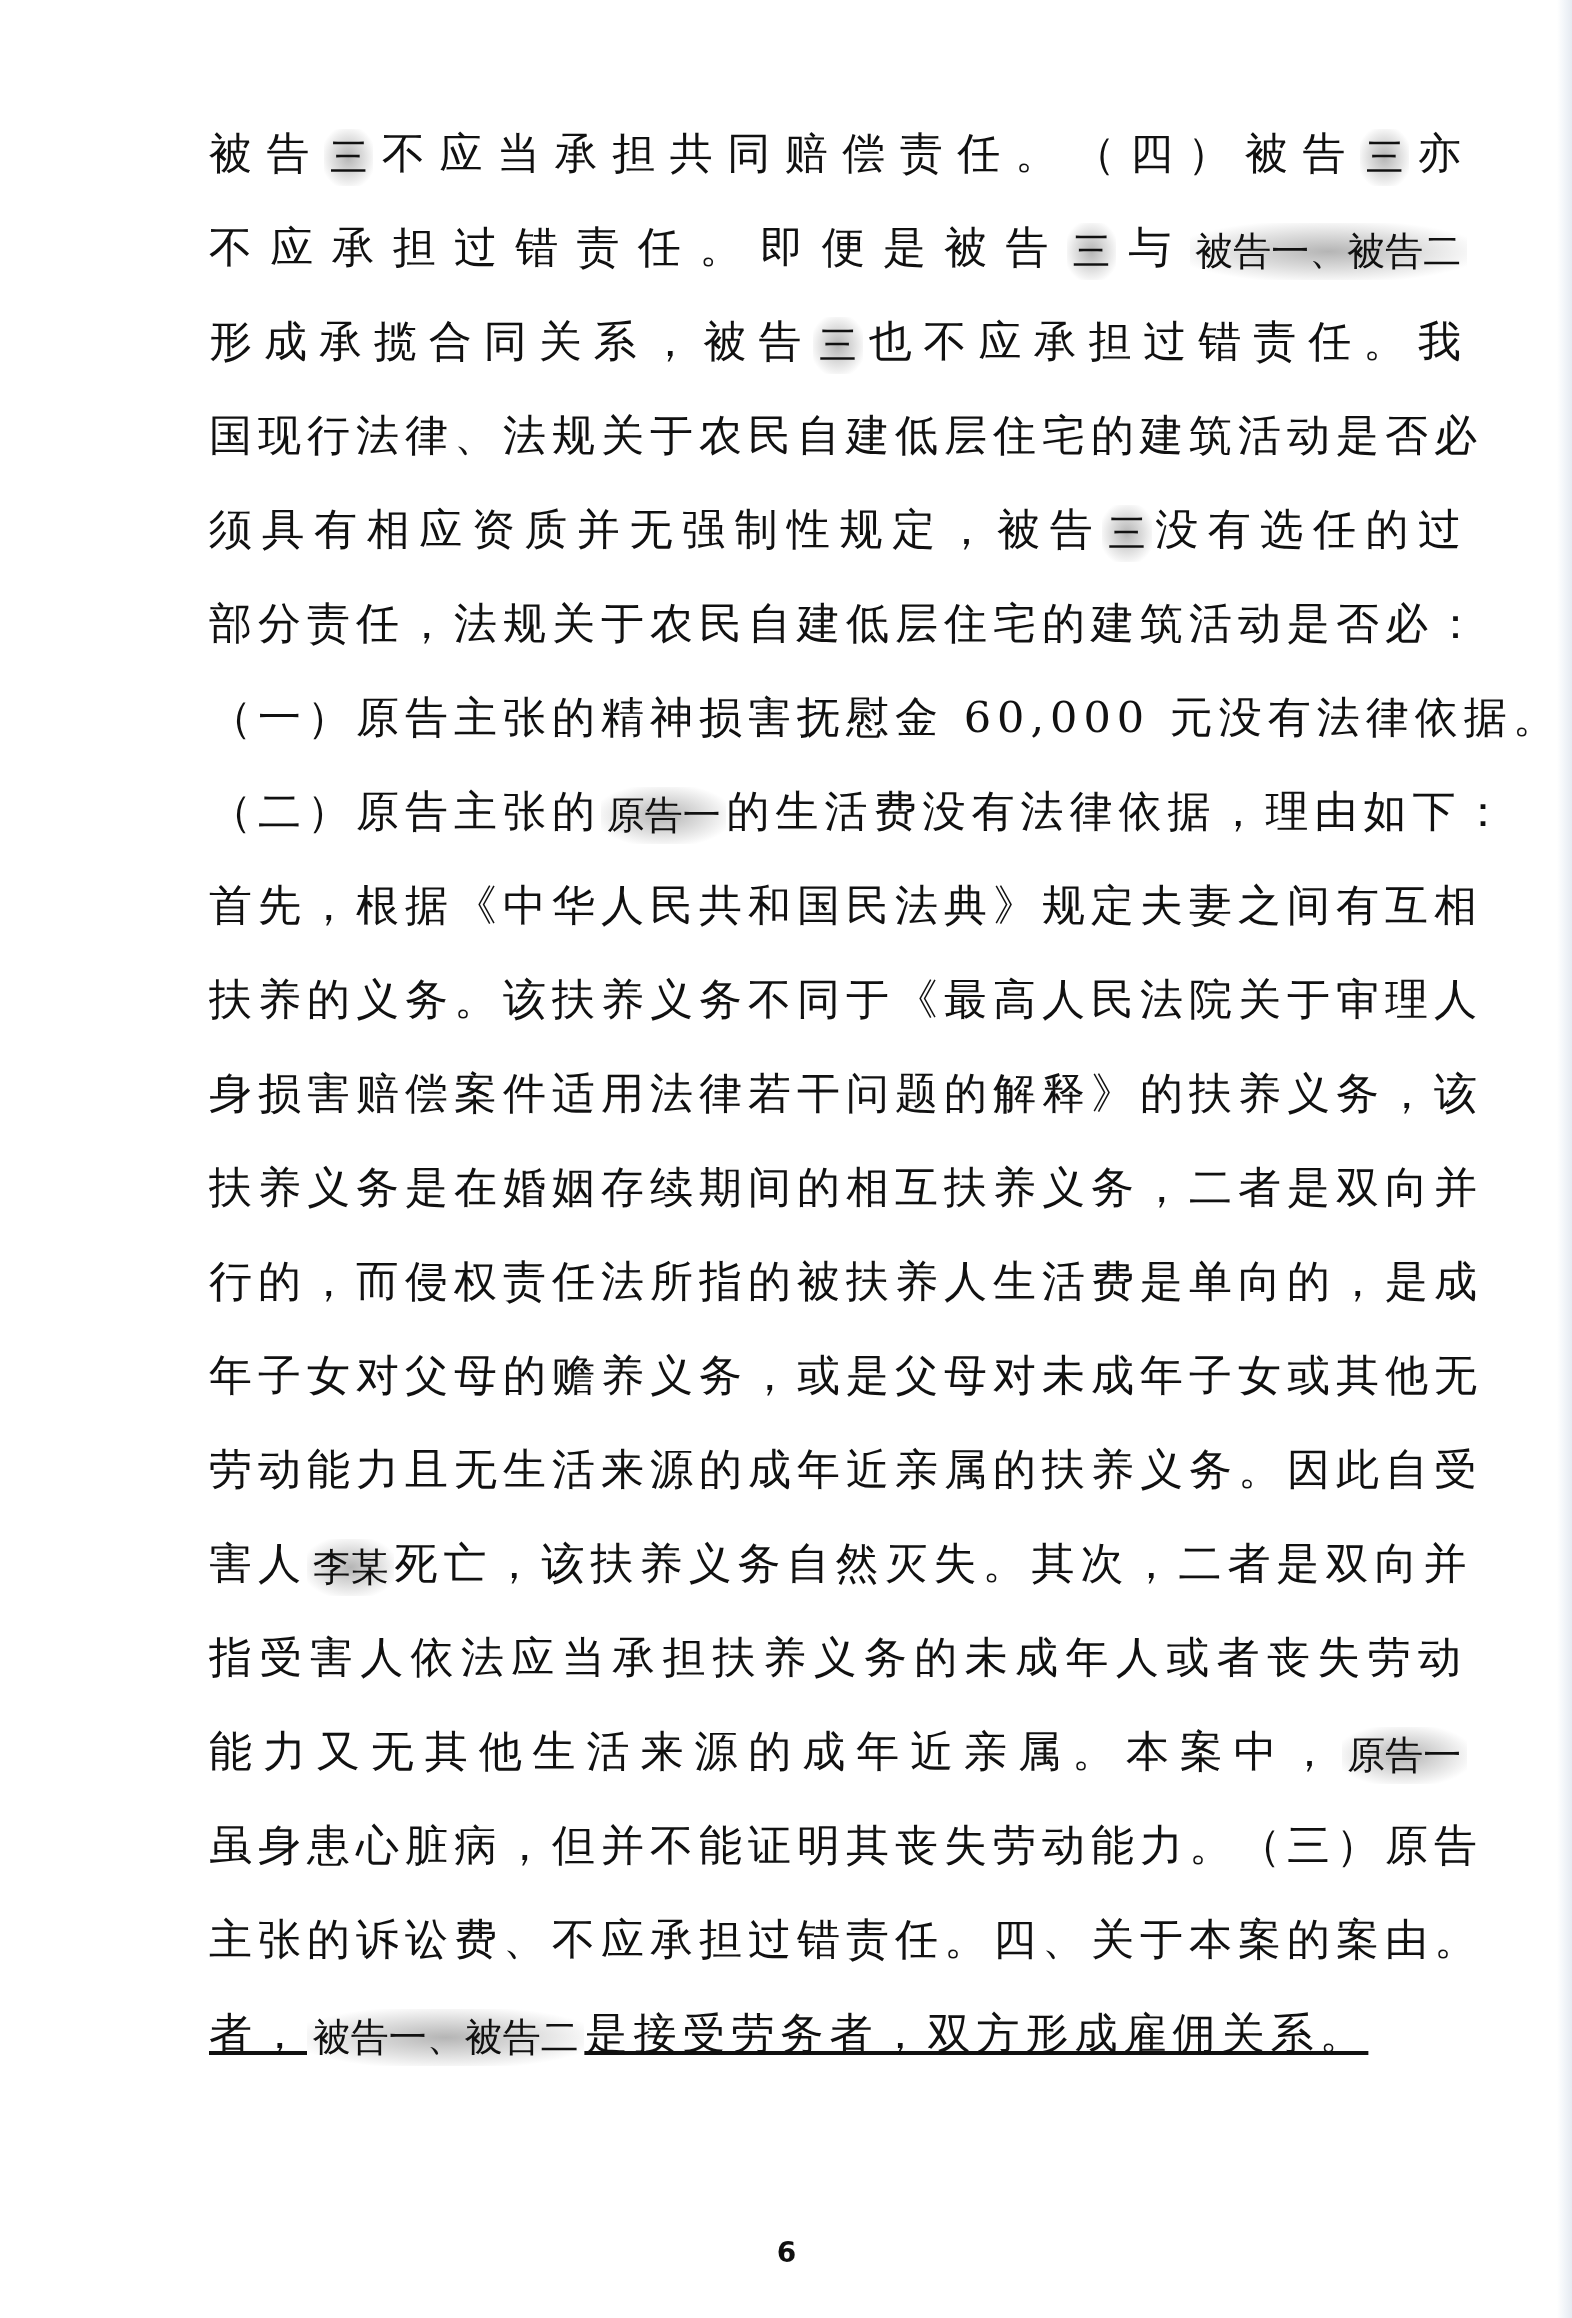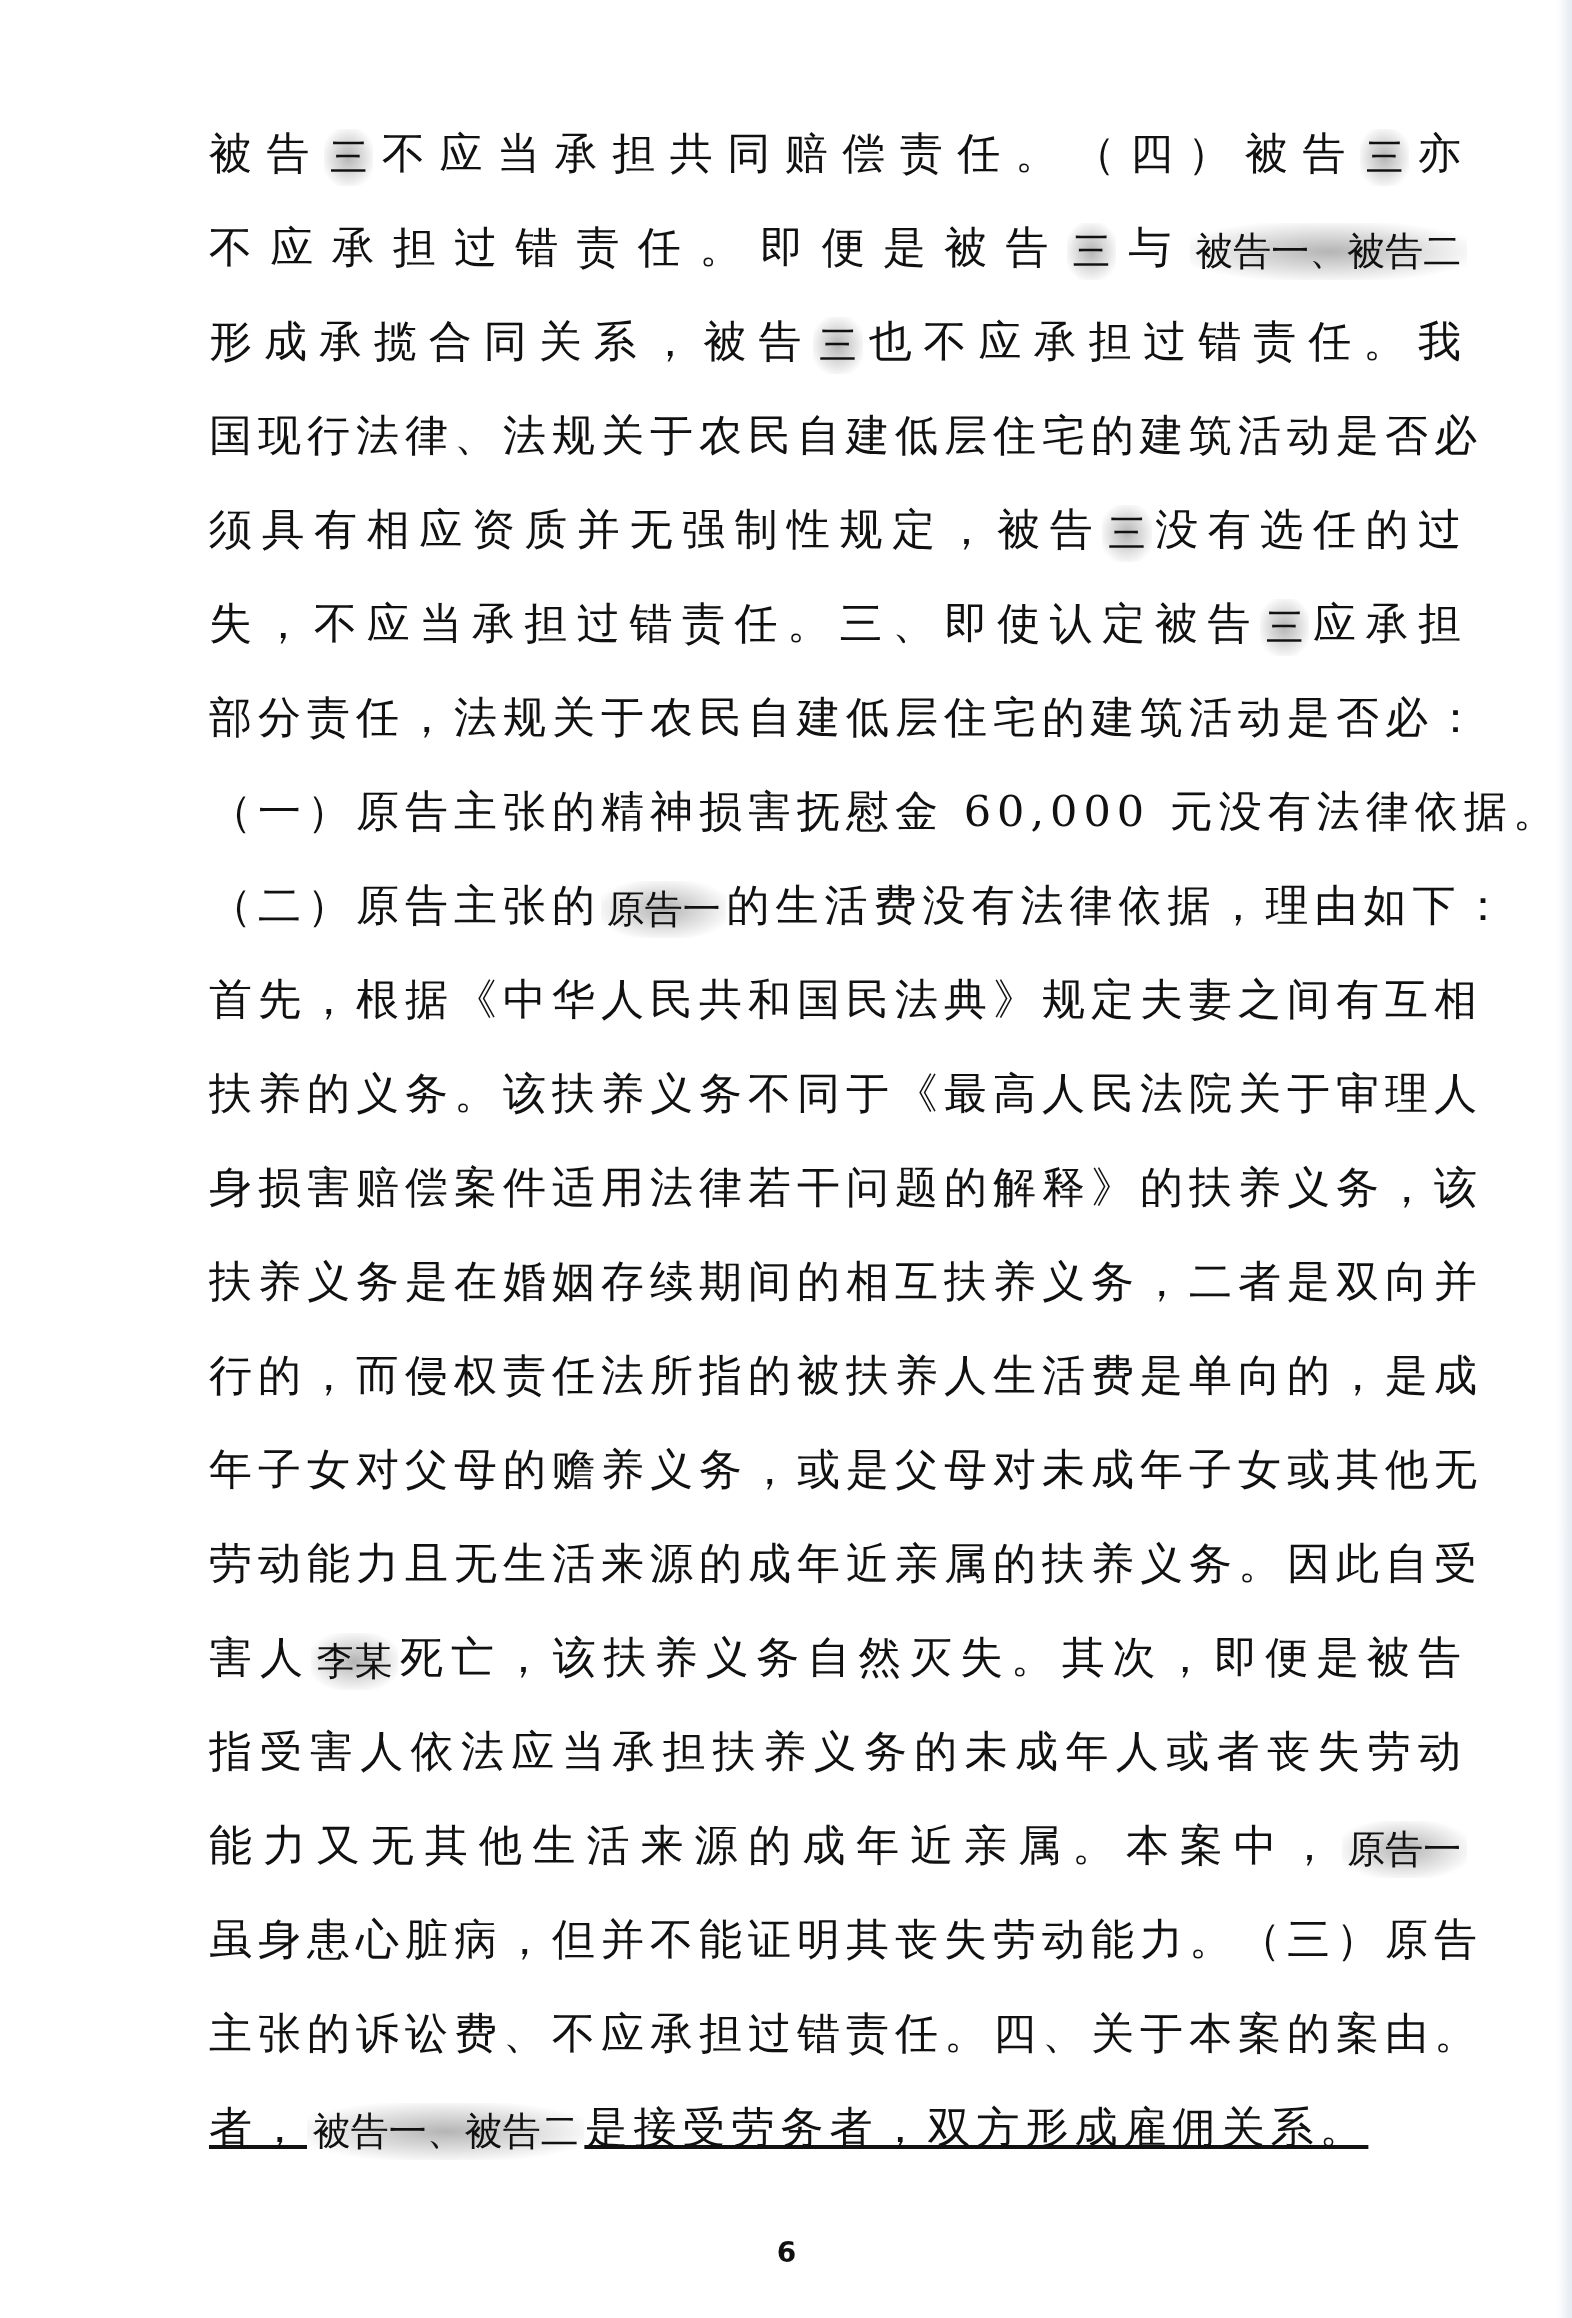--- a/index.html
+++ b/index.html
@@ -63,32 +63,31 @@
 <body>
 
 <div class="edge-shadow"></div>
 
 <div class="page" id="page">
     <div class="line"><span>被告</span><span class="redact">三</span><span>不应当承担共同赔偿责任。（四）被告</span><span class="redact">三</span><span>亦</span></div>
     <div class="line"><span>不应承担过错责任。即便是被告</span><span class="redact">三</span><span>与</span><span class="redact">被告一、被告二</span></div>
     <div class="line"><span>形成承揽合同关系，被告</span><span class="redact">三</span><span>也不应承担过错责任。我</span></div>
     <div class="line"><span>国现行法律、法规关于农民自建低层住宅的建筑活动是否必</span></div>
     <div class="line"><span>须具有相应资质并无强制性规定，被告</span><span class="redact">三</span><span>没有选任的过</span></div>
-    <div class="line"><span>失，不应当承担过错责任。三、即使认定被告</span><span class="redact">三</span><span>应承担</span></div>
     <div class="line short"><span>部分责任，法规关于农民自建低层住宅的建筑活动是否必：</span></div>
     <div class="line"><span>（一）原告主张的精神损害抚慰金 60,000 元没有法律依据。</span></div>
     <div class="line short"><span>（二）原告主张的</span><span class="redact">原告一</span><span>的生活费没有法律依据，理由如下：</span></div>
     <div class="line"><span>首先，根据《中华人民共和国民法典》规定夫妻之间有互相</span></div>
     <div class="line"><span>扶养的义务。该扶养义务不同于《最高人民法院关于审理人</span></div>
     <div class="line"><span>身损害赔偿案件适用法律若干问题的解释》的扶养义务，该</span></div>
     <div class="line"><span>扶养义务是在婚姻存续期间的相互扶养义务，二者是双向并</span></div>
     <div class="line"><span>行的，而侵权责任法所指的被扶养人生活费是单向的，是成</span></div>
     <div class="line"><span>年子女对父母的赡养义务，或是父母对未成年子女或其他无</span></div>
     <div class="line"><span>劳动能力且无生活来源的成年近亲属的扶养义务。因此自受</span></div>
-    <div class="line"><span>害人</span><span class="redact">李某</span><span>死亡，该扶养义务自然灭失。其次，即便是被告</span></div>
+    <div class="line"><span>害人</span><span class="redact">李某</span><span>死亡，该扶养义务自然灭失。其次，二者是双向并</span></div>
     <div class="line"><span>指受害人依法应当承担扶养义务的未成年人或者丧失劳动</span></div>
     <div class="line"><span>能力又无其他生活来源的成年近亲属。本案中，</span><span class="redact">原告一</span></div>
     <div class="line"><span>虽身患心脏病，但并不能证明其丧失劳动能力。（三）原告</span></div>
     <div class="line"><span>主张的诉讼费、不应承担过错责任。四、关于本案的案由。</span></div>
     <div class="line last"><span>者，</span><span class="redact">被告一、被告二</span><span>是接受劳务者，双方形成雇佣关系。</span></div>
   </div>
 
 <div class="page-number">6</div>
 
 

